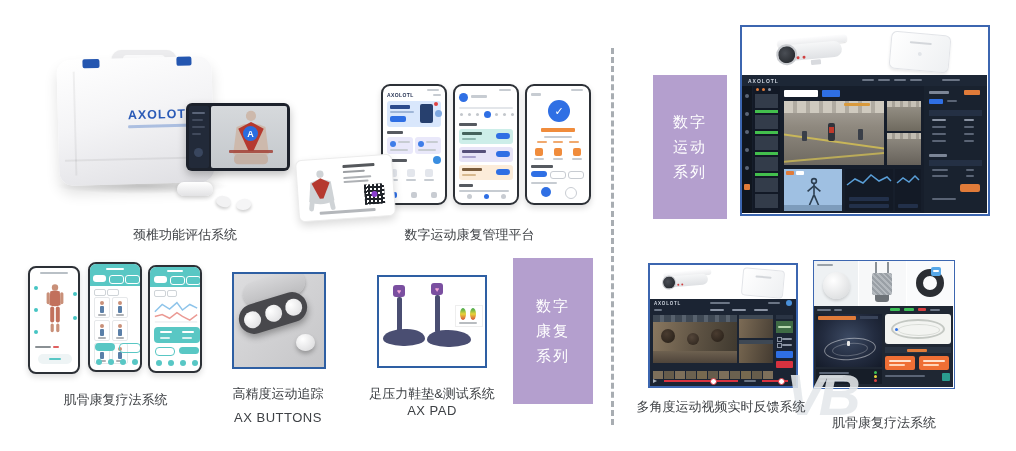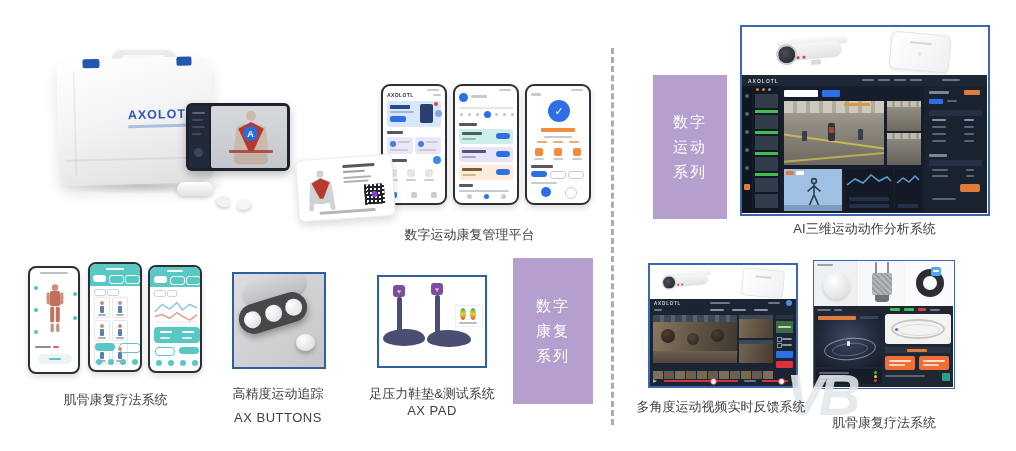--- a/index.html
+++ b/index.html
@@ -48,20 +48,21 @@
         <path d="M30 14 L45 22 L33 48 L27 48 L15 22 Z" fill="#b5392f"></path>
         <rect x="10" y="52" width="40" height="12" rx="5" fill="#c4b1a5"></rect>
       </svg>
       <div class="dot abs" style="left:32px;top:20px;width:15px;height:15px;background:#2a6de0;display:flex;align-items:center;justify-content:center;color:#fff;font-size:9px;font-weight:bold;">A</div>
       <div class="abs" style="left:18px;top:44px;width:44px;height:3px;background:#a03a30;opacity:.8;border-radius:1px;"></div>
     </div>
   </div>
   <div class="abs" style="left:177px;top:182px;width:36px;height:14px;background:linear-gradient(#fff,#e2e2e4);border-radius:7px;box-shadow:0 2px 4px rgba(0,0,0,.18);"></div>
   <div class="abs" style="left:216px;top:196px;width:15px;height:11px;background:#f2f2f3;border-radius:55% 45% 50% 50%;box-shadow:0 2px 3px rgba(0,0,0,.18);transform:rotate(18deg);"></div>
   <div class="abs" style="left:236px;top:199px;width:15px;height:11px;background:#f5f5f6;border-radius:50% 50% 45% 55%;box-shadow:0 2px 3px rgba(0,0,0,.18);transform:rotate(-12deg);"></div>
+  <div class="cap" style="left:95px;top:227px;width:180px;">颈椎功能评估系统</div>
 
   <div class="abs" style="left:297px;top:157px;width:95px;height:60px;background:#fff;border:1px solid #ececec;border-radius:6px;box-shadow:0 4px 8px rgba(0,0,0,.14);transform:rotate(-4deg);z-index:3;">
     <svg class="abs" style="left:5px;top:5px;" width="36" height="50" viewBox="0 0 60 66">
       <circle cx="30" cy="7" r="6" fill="#cfd3d6"></circle>
       <path d="M13 20 Q30 12 47 20 L51 52 Q30 62 9 52 Z" fill="#cfd3d6"></path>
       <path d="M30 14 L45 22 L33 48 L27 48 L15 22 Z" fill="#b5392f"></path>
       <path d="M14 52 L12 64 M46 52 L48 64" stroke="#cfd3d6" stroke-width="8" stroke-linecap="round"></path>
     </svg>
     <div class="bar" style="left:46px;top:7px;width:32px;height:3px;background:#55585c;"></div>
     <div class="bar" style="left:46px;top:13px;width:22px;height:2px;background:#9b9ea2;"></div>
@@ -426,21 +427,20 @@
         <div class="abs" style="left:4px;bottom:3px;width:40px;height:4px;background:#22304a;border-radius:1px;"></div>
       </div>
       <div class="abs" style="left:153px;top:94px;width:26px;height:42px;background:#131a26;">
         <svg width="26" height="24" viewBox="0 0 26 24">
             <polyline points="2,14 8,9 14,13 20,7 24,11" stroke="#5a9fd8" stroke-width="1.5" fill="none"></polyline>
           </svg>
         <div class="abs" style="left:3px;bottom:3px;width:20px;height:4px;background:#22304a;border-radius:1px;"></div>
       </div>
     </div>
   </div>
-  <div class="cap" style="left:752px;top:221px;width:225px;">AI三维运动动作分析系统</div>
 
   <div class="frame" style="left:648px;top:263px;width:150px;height:125px;border-color:#3c66b0;">
     <div class="abs" style="left:0;top:0;width:146px;height:34px;background:#fff;">
       <div class="abs" style="left:8px;top:6px;width:58px;height:20px;transform:rotate(-5deg);">
         <div class="abs" style="left:6px;top:0;width:48px;height:6px;background:linear-gradient(#fdfdfe,#e8e9eb);border-radius:3px;"></div>
         <div class="abs" style="left:10px;top:4px;width:40px;height:11px;background:linear-gradient(#f6f7f8,#dfe1e4);border-radius:2px 6px 6px 2px;"></div>
         <div class="dot" style="left:4px;top:3px;width:12px;height:12px;background:radial-gradient(circle at 40% 40%,#4a4e55,#1d2024);border:1.5px solid #caccd0;"></div>
         <div class="dot" style="left:19px;top:12px;width:2px;height:2px;background:#d04040;"></div>
         <div class="dot" style="left:23px;top:12px;width:2px;height:2px;background:#d04040;"></div>
       </div>

